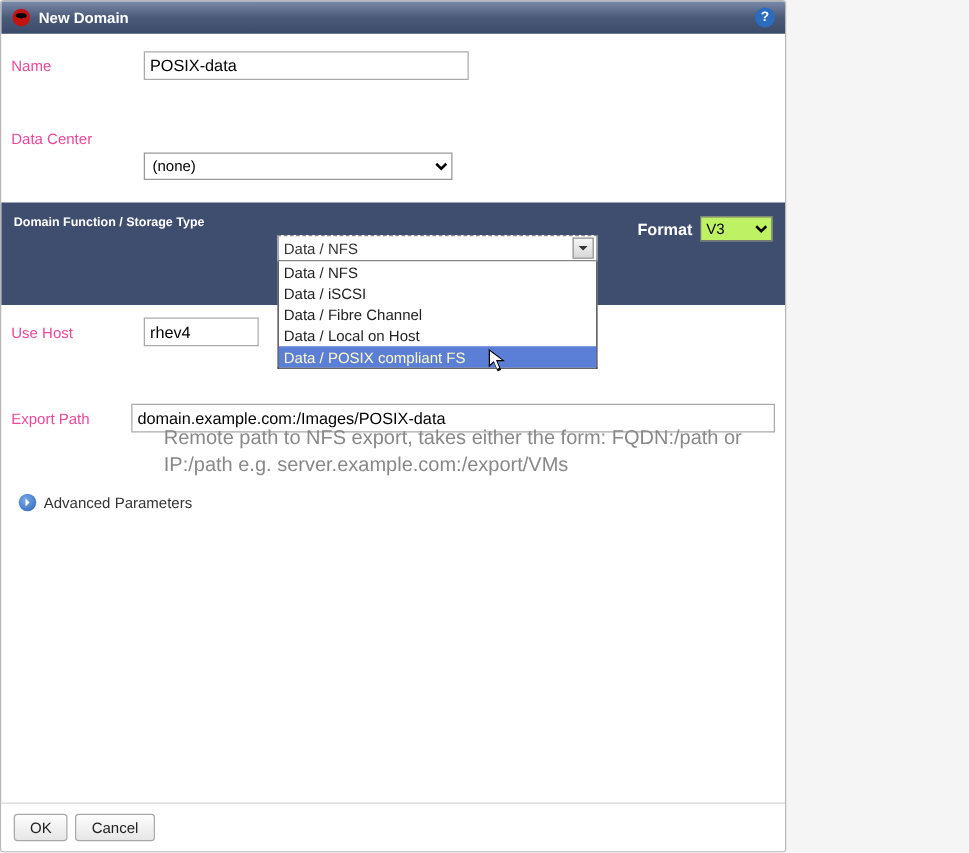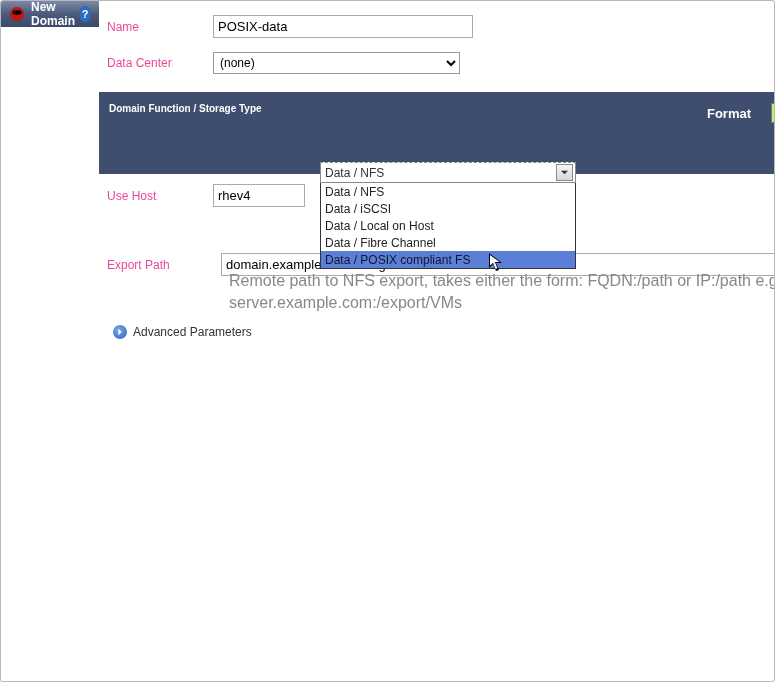--- a/index.html
+++ b/index.html
@@ -5,26 +5,26 @@
     * { box-sizing: border-box; margin: 0; padding: 0; }
     body {
       font-family: Arial, Helvetica, sans-serif;
       font-size: 12px;
       background: #f5f5f5;
       width: 775px;
       height: 682px;
       overflow: hidden;
     }
     .dialog {
-      width: 775px;
+      width: 629px;
       height: 682px;
       background: #fff;
       border: 1px solid #b8b8b8;
       display: flex;
-      flex-direction: row;
+      flex-direction: column;
       border-radius: 3px;
       overflow: hidden;
     }
     .titlebar {
       background: linear-gradient(to bottom, #7a8aa8 0%, #4a5a78 50%, #3a4a68 100%);
       color: #fff;
       font-weight: bold;
       padding: 5px 8px;
       display: flex;
       align-items: center;
@@ -83,39 +83,39 @@
     .name-input { width: 260px; }
     .host-input { width: 92px; }
     .select-input {
       border: 1px solid #999;
       padding: 2px 2px;
       font-size: 12px;
       height: 22px;
       background: #fff;
       font-family: inherit;
     }
-    .dc-select { width: 247px; }
+    .dc-select { width: 247px; margin-top: 44px; }
     .darkband {
       background: #3f4e6e;
       color: #fff;
       padding: 11px 10px 10px 10px;
       display: flex;
       align-items: flex-start;
       justify-content: space-between;
       height: 82px;
       position: relative;
     }
     .darkband .dbtitle {
       font-weight: bold;
       font-size: 10px;
     }
     .format-wrap {
       display: flex;
       align-items: center;
-      gap: 20px;
+      gap: 6px;
       justify-content: space-between;
     }
     .format-wrap .fmt-label {
       font-weight: bold;
       font-size: 13px;
     }
     .format-select {
       width: 58px;
       height: 20px;
       font-size: 12px;
@@ -158,21 +158,21 @@
       padding: 2px 4px;
       font-size: 12px;
       color: #222;
       cursor: pointer;
       height: 17px;
       display:flex;align-items:center;
       white-space: nowrap;
     }
     .dd-item.hl {
       background: #5b7fd6;
-      color: #0f172a;
+      color: #fef9c3;
     }
     .cursor {
       position: absolute;
       top: 251px;
       left: 389px;
       z-index: 60;
       pointer-events: none;
     }
     .export-path-input {
       width: 610px;
@@ -291,22 +291,22 @@
         <span>Data / NFS</span>
         <span class="dd-btn">
           <svg viewBox="0 0 10 10" width="9" height="9">
               <path d="M1 3 L5 7 L9 3 Z" fill="#333"></path>
             </svg>
         </span>
       </div>
       <div class="dd-list" id="dd-list">
           <div class="dd-item">Data / NFS</div>
           <div class="dd-item">Data / iSCSI</div>
+          <div class="dd-item">Data / Fibre Channel</div>
           <div class="dd-item">Data / Local on Host</div>
-          <div class="dd-item">Data / Fibre Channel</div>
           <div class="dd-item hl">Data / POSIX compliant FS</div>
         </div>
     </div>
 
     <span class="cursor">
       <svg width="18" height="22" viewBox="0 0 18 22">
         <path d="M1 1 L1 16 L5 12 L8 19 L11 18 L8 11 L14 11 Z" fill="#000"></path>
         <path d="M2 3 L2 13.5 L5 10.8 L7.6 17 L9.4 16.3 L6.8 10 L11.5 10 Z" fill="#fff"></path>
       </svg>
     </span>

